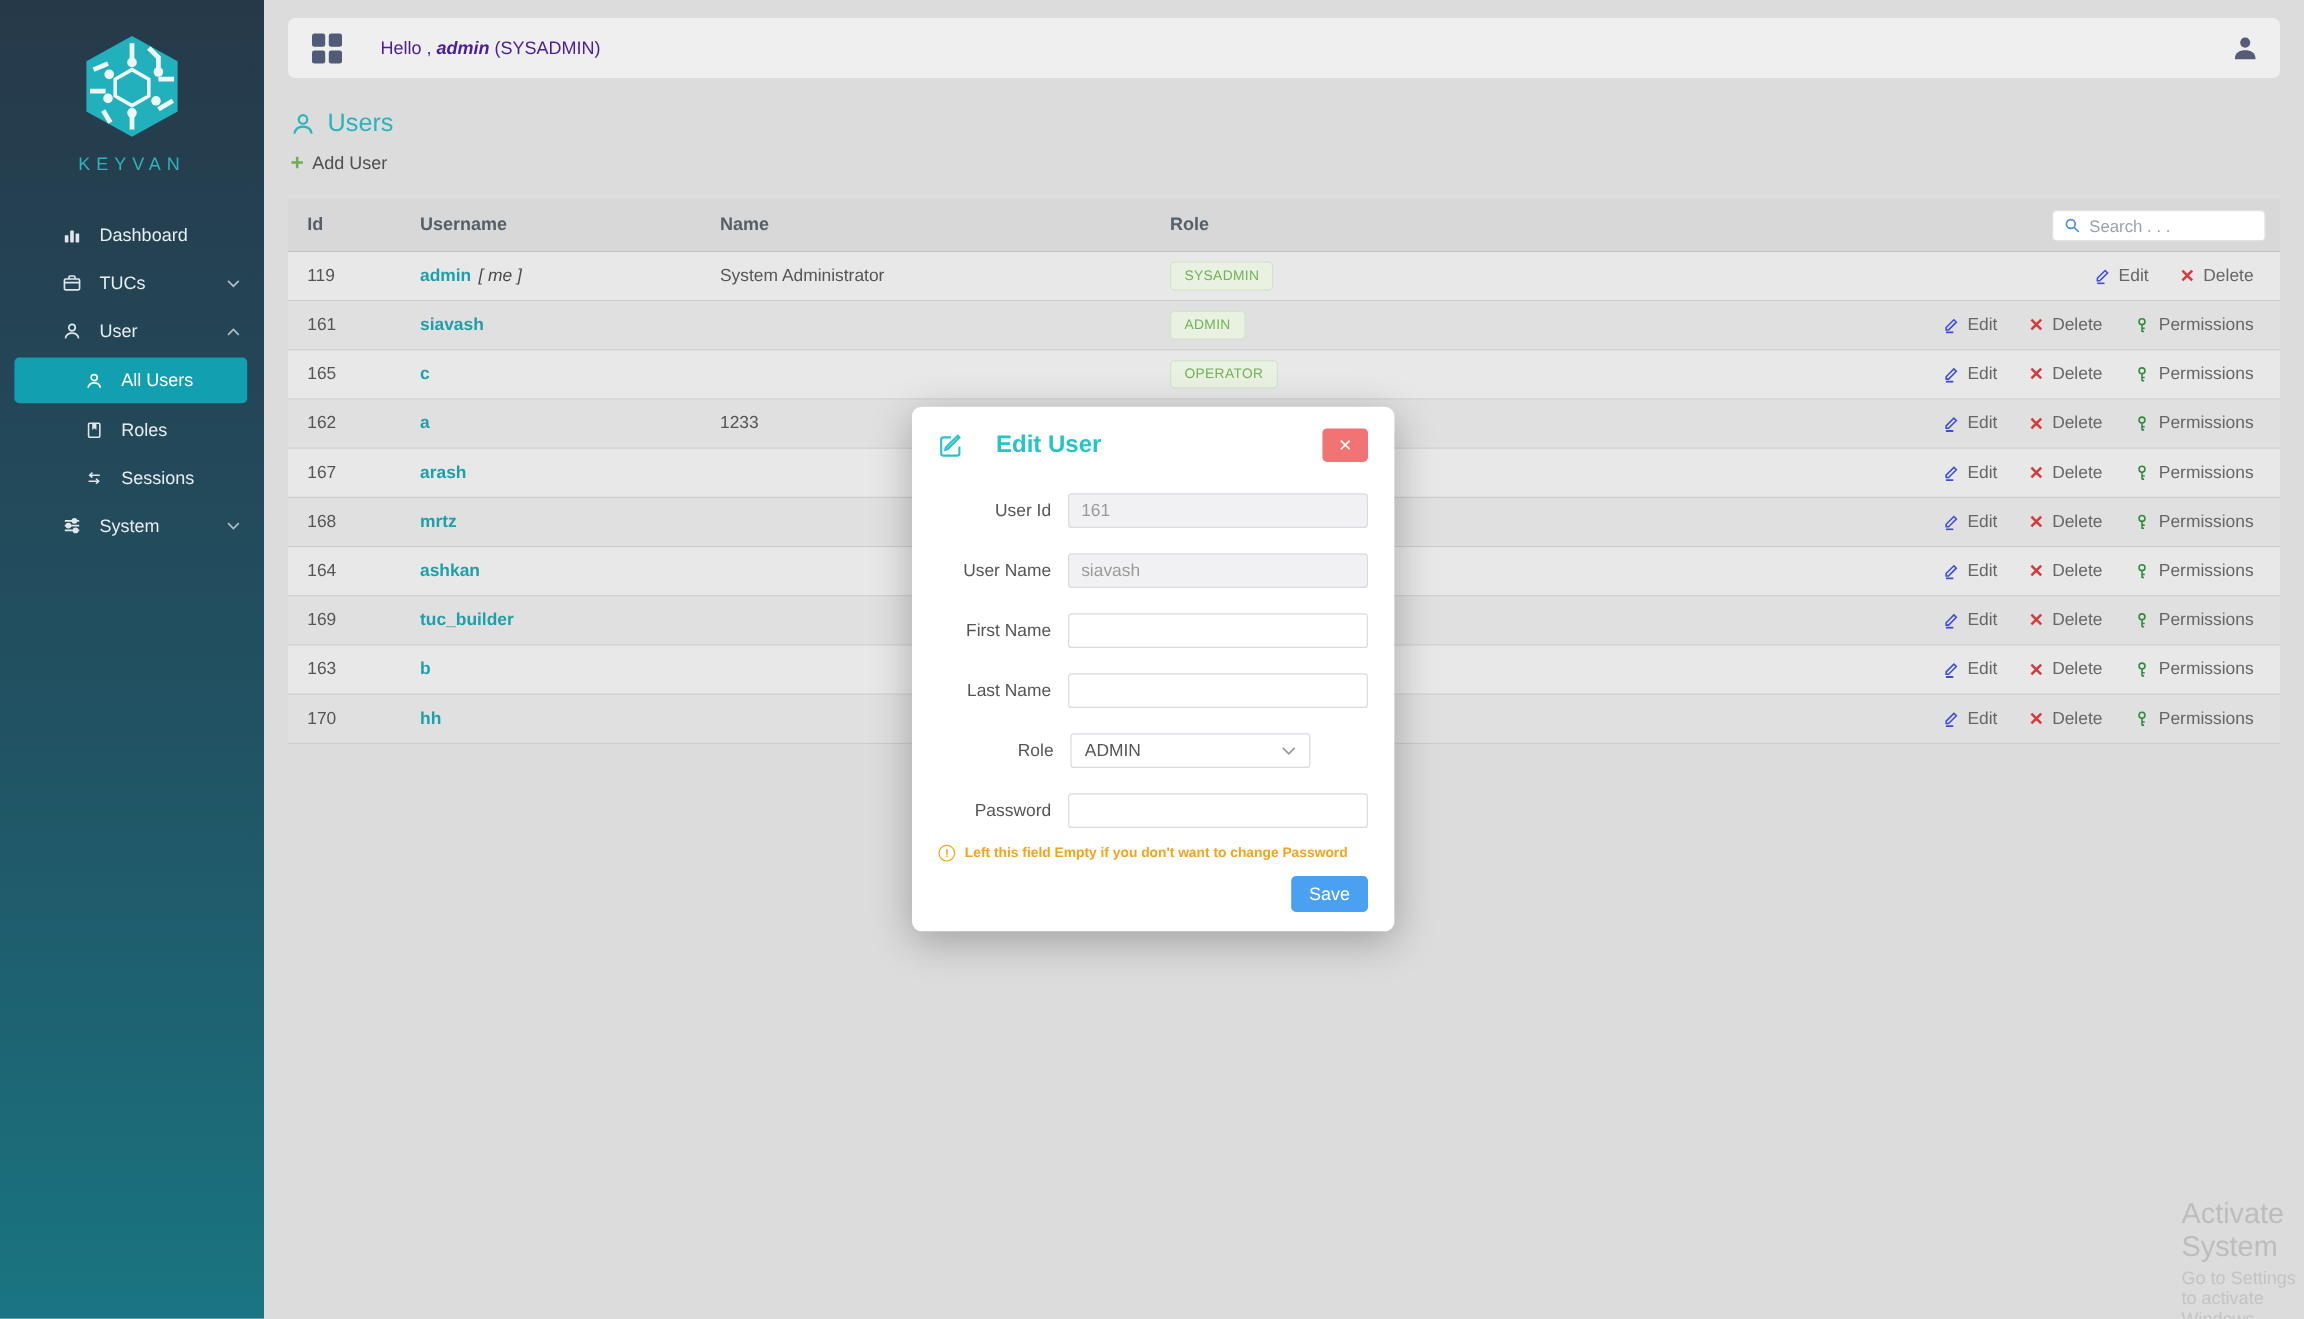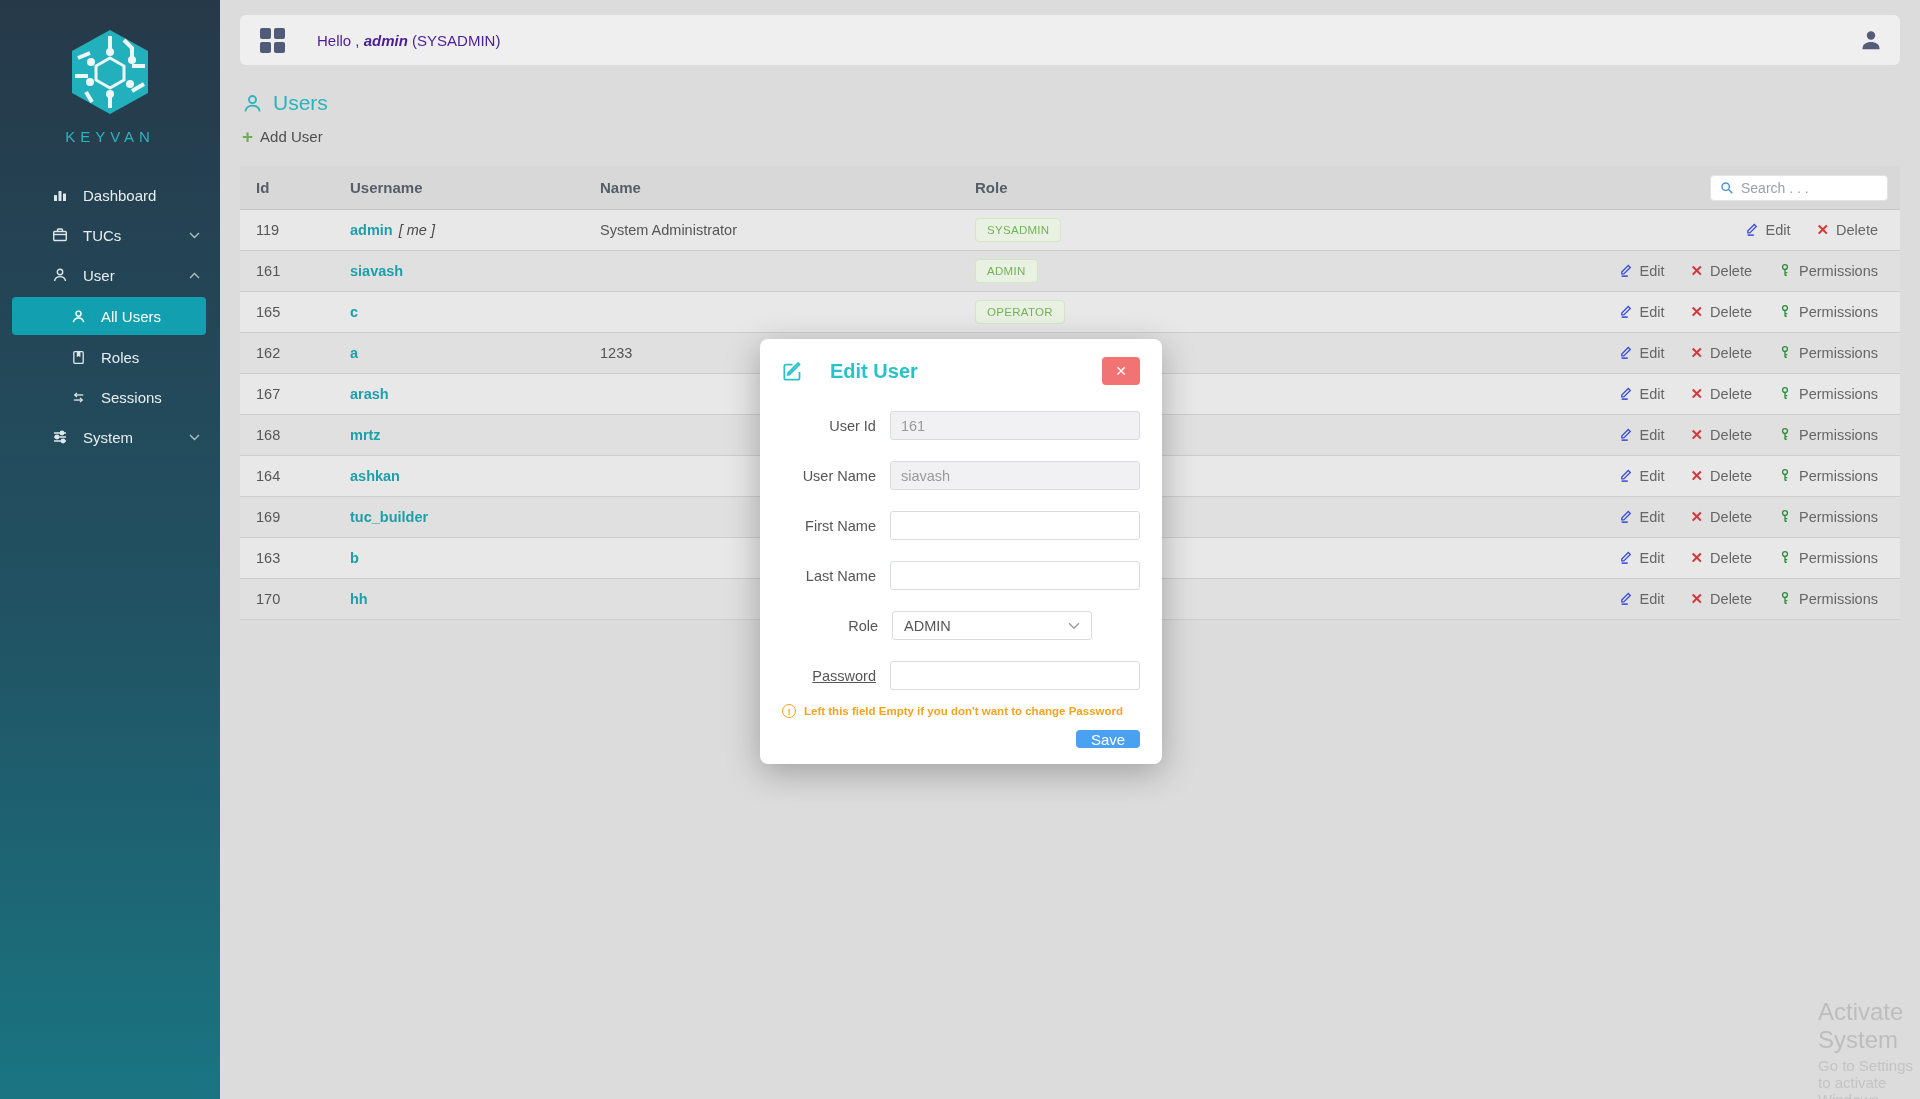--- a/index.html
+++ b/index.html
@@ -76,21 +76,21 @@
   }
   .trow:nth-child(odd) { background:#e8e8e8; }
   .trow:nth-child(even) { background:#e0e0e0; }
   .uname { color:#1e9fa9; font-weight:bold; cursor:pointer; }
   .me-suffix { color:#4a4a4a; font-style:italic; font-weight:normal; margin-left:6px; }
   .badge {
     display:inline-block; padding:5px 11px; font-size:11.5px; color:#74b257;
     background:#e9f1e2; border:1px solid #d3e4c8; border-radius:4px; letter-spacing:.3px;
   }
   .actions { margin-left:auto; display:flex; align-items:center; gap:26px; padding-right:22px; }
-  .action { display:flex; gap:7px; color:#666; cursor:pointer; font-size:14.5px; }
+  .action { display:flex; align-items:center; gap:7px; color:#666; cursor:pointer; font-size:14.5px; }
   .x-del { color:#d43a3a; font-size:15px; font-weight:bold; line-height:1; }
 
   
   .modal {
     position:absolute; left:760px; top:339px; width:402px; min-height:424px;
     background:#fff; border-radius:8px; box-shadow:0 8px 34px rgba(0,0,0,.28);
     padding:18px 22px 16px 22px; z-index:5;
   }
   .modal-head { display:flex; align-items:center; margin-bottom:26px;gap:16px; }
   .modal-title { color:#28c2cb; font-size:20px; font-weight:bold; margin-left:11px; }
@@ -116,21 +116,21 @@
   .warning {
     display:flex; align-items:center; gap:8px; color:#f5a31a; font-weight:bold;
     font-size:11.5px; margin:2px 0 12px 0;
   }
   .warn-circ {
     width:14px; height:14px; border:1.5px solid #f5a31a; border-radius:50%;
     display:flex; align-items:center; justify-content:center; font-size:9.5px; flex:0 0 auto;
   }
   .save-row { display:flex; justify-content:flex-end; }
   .save-btn {
-    width:64px; height:18px; background:#4ba1f1; color:#fff; border:none;
+    width:64px; height:30px; background:#4ba1f1; color:#fff; border:none;
     border-radius:4px; font-size:15px; cursor:pointer; font-family:"Liberation Sans", sans-serif;
   }
 
   
   .watermark { position:absolute; left:1598px; top:998px; color:#bdbdbd; }
   .wm1 { font-size:24px; }
   .wm2 { font-size:15px; color:#c3c3c3; margin-top:3px; }
 
   svg { display:block; }
 </style>
@@ -697,21 +697,21 @@
     <span class="flabel">Role</span>
     <span class="fselect">
       <span>ADMIN</span>
       <span class="chev">
         <svg width="12" height="8" viewBox="0 0 11 7" fill="none" stroke="currentColor" stroke-width="1.3">
             <path d="M1 1l4.5 4.5L10 1"></path>
           </svg>
       </span>
     </span>
   </div>
-  <div class="frow" style="margin-bottom:14px;text-decoration:underline;">
+  <div class="frow" style="margin-bottom:14px;">
     <span class="flabel">Password</span>
     <input class="finput" value="" style="">
   </div>
 
   <div class="warning">
     <span class="warn-circ">!</span>
     <span>Left this field Empty if you don't want to change Password</span>
   </div>
 
   <div class="save-row">

